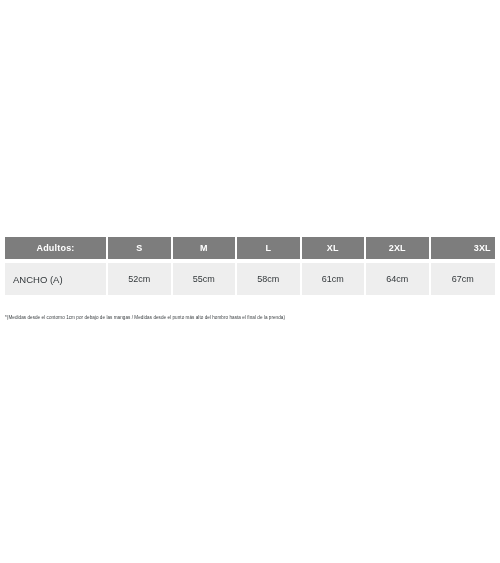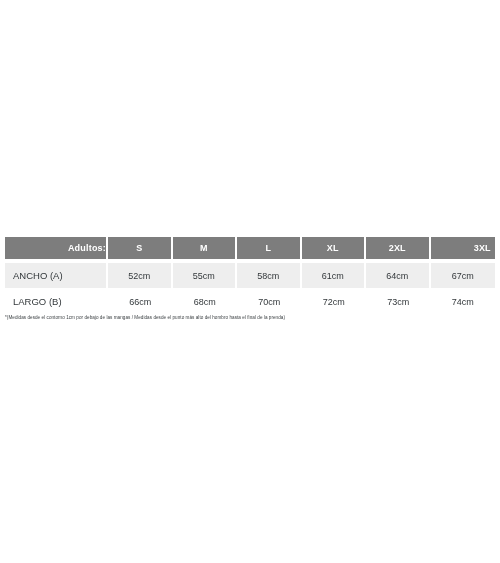--- a/index.html
+++ b/index.html
@@ -46,38 +46,38 @@
     font-weight: bold;
     height: 22px;
     padding: 0;
     text-align: center;
     vertical-align: middle;
     border-right: 2px solid #ffffff;
     letter-spacing: 0.2px;
   }
   tr.header-row th:last-child { border-right: none; padding-left: 39px; }
   tr.header-row th.label-cell {
-    text-align: right;
+    text-align: center;
     padding-left: 0;
   }
 
   
   tr.gap-row td {
     height: 4px;
     padding: 0;
     background: #ffffff;
     border: none;
   }
 
   
   tr.row-shaded td {
     background: #eeeeee;
     color: #33383b;
     font-size: 9px;
-    height: 25px;
+    height: 32px;
     padding: 0;
     text-align: center;
     vertical-align: middle;
     border-right: 2px solid #ffffff;
   }
   tr.row-shaded td:last-child { border-right: none; }
   tr.row-shaded td.label-cell {
     text-align: left;
     padding-left: 8px;
     font-size: 9.5px;
@@ -155,28 +155,19 @@
         <tr class="row-shaded">
           <td class="label-cell">ANCHO (A)</td>
           <td>52cm</td>
           <td>55cm</td>
           <td>58cm</td>
           <td>61cm</td>
           <td>64cm</td>
           <td>67cm</td>
         </tr>
 
-        <tr class="row-plain">
-          <td class="label-cell">LARGO (B)</td>
-          <td>66cm</td>
-          <td>68cm</td>
-          <td>70cm</td>
-          <td>72cm</td>
-          <td>73cm</td>
-          <td>74cm</td>
-        </tr>
       </tbody>
     </table>
   </div>
 
   <div class="chart-footnote">*(Medidas desde el contorno 1cm por debajo de las mangas / Medidas desde el punto más alto del hombro hasta el final de la prenda)</div>
 
 </div>
 
 </body></html>

